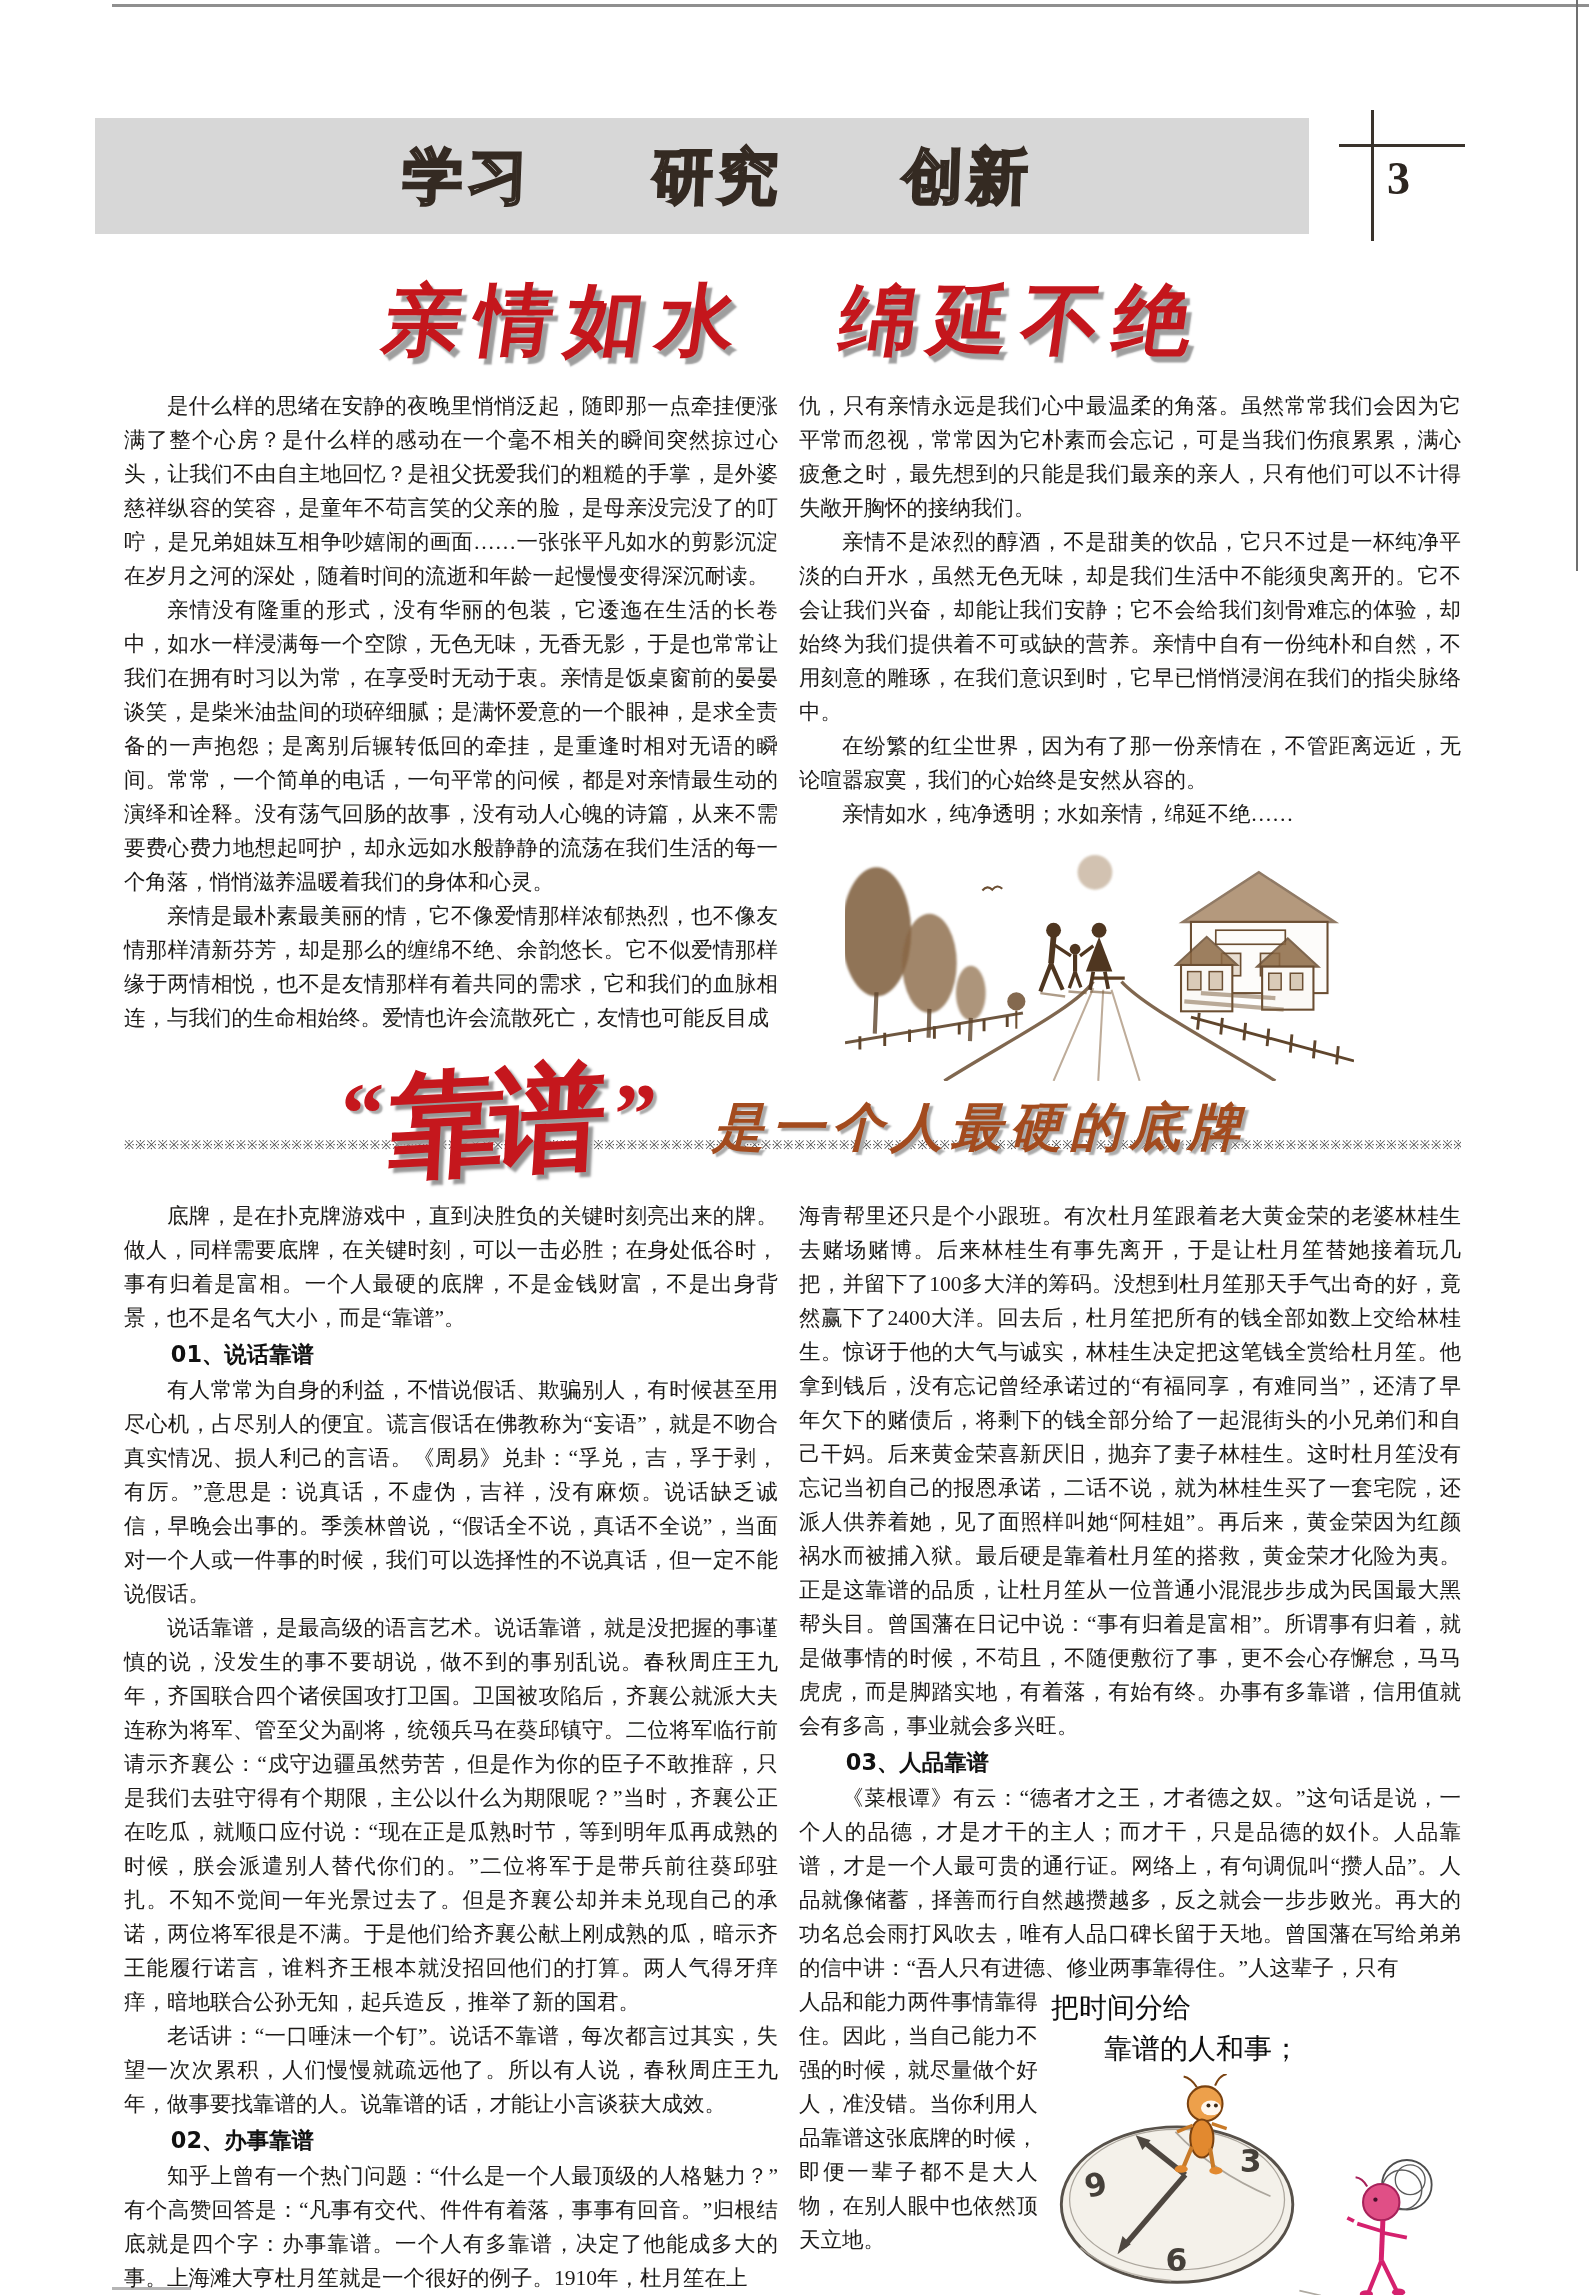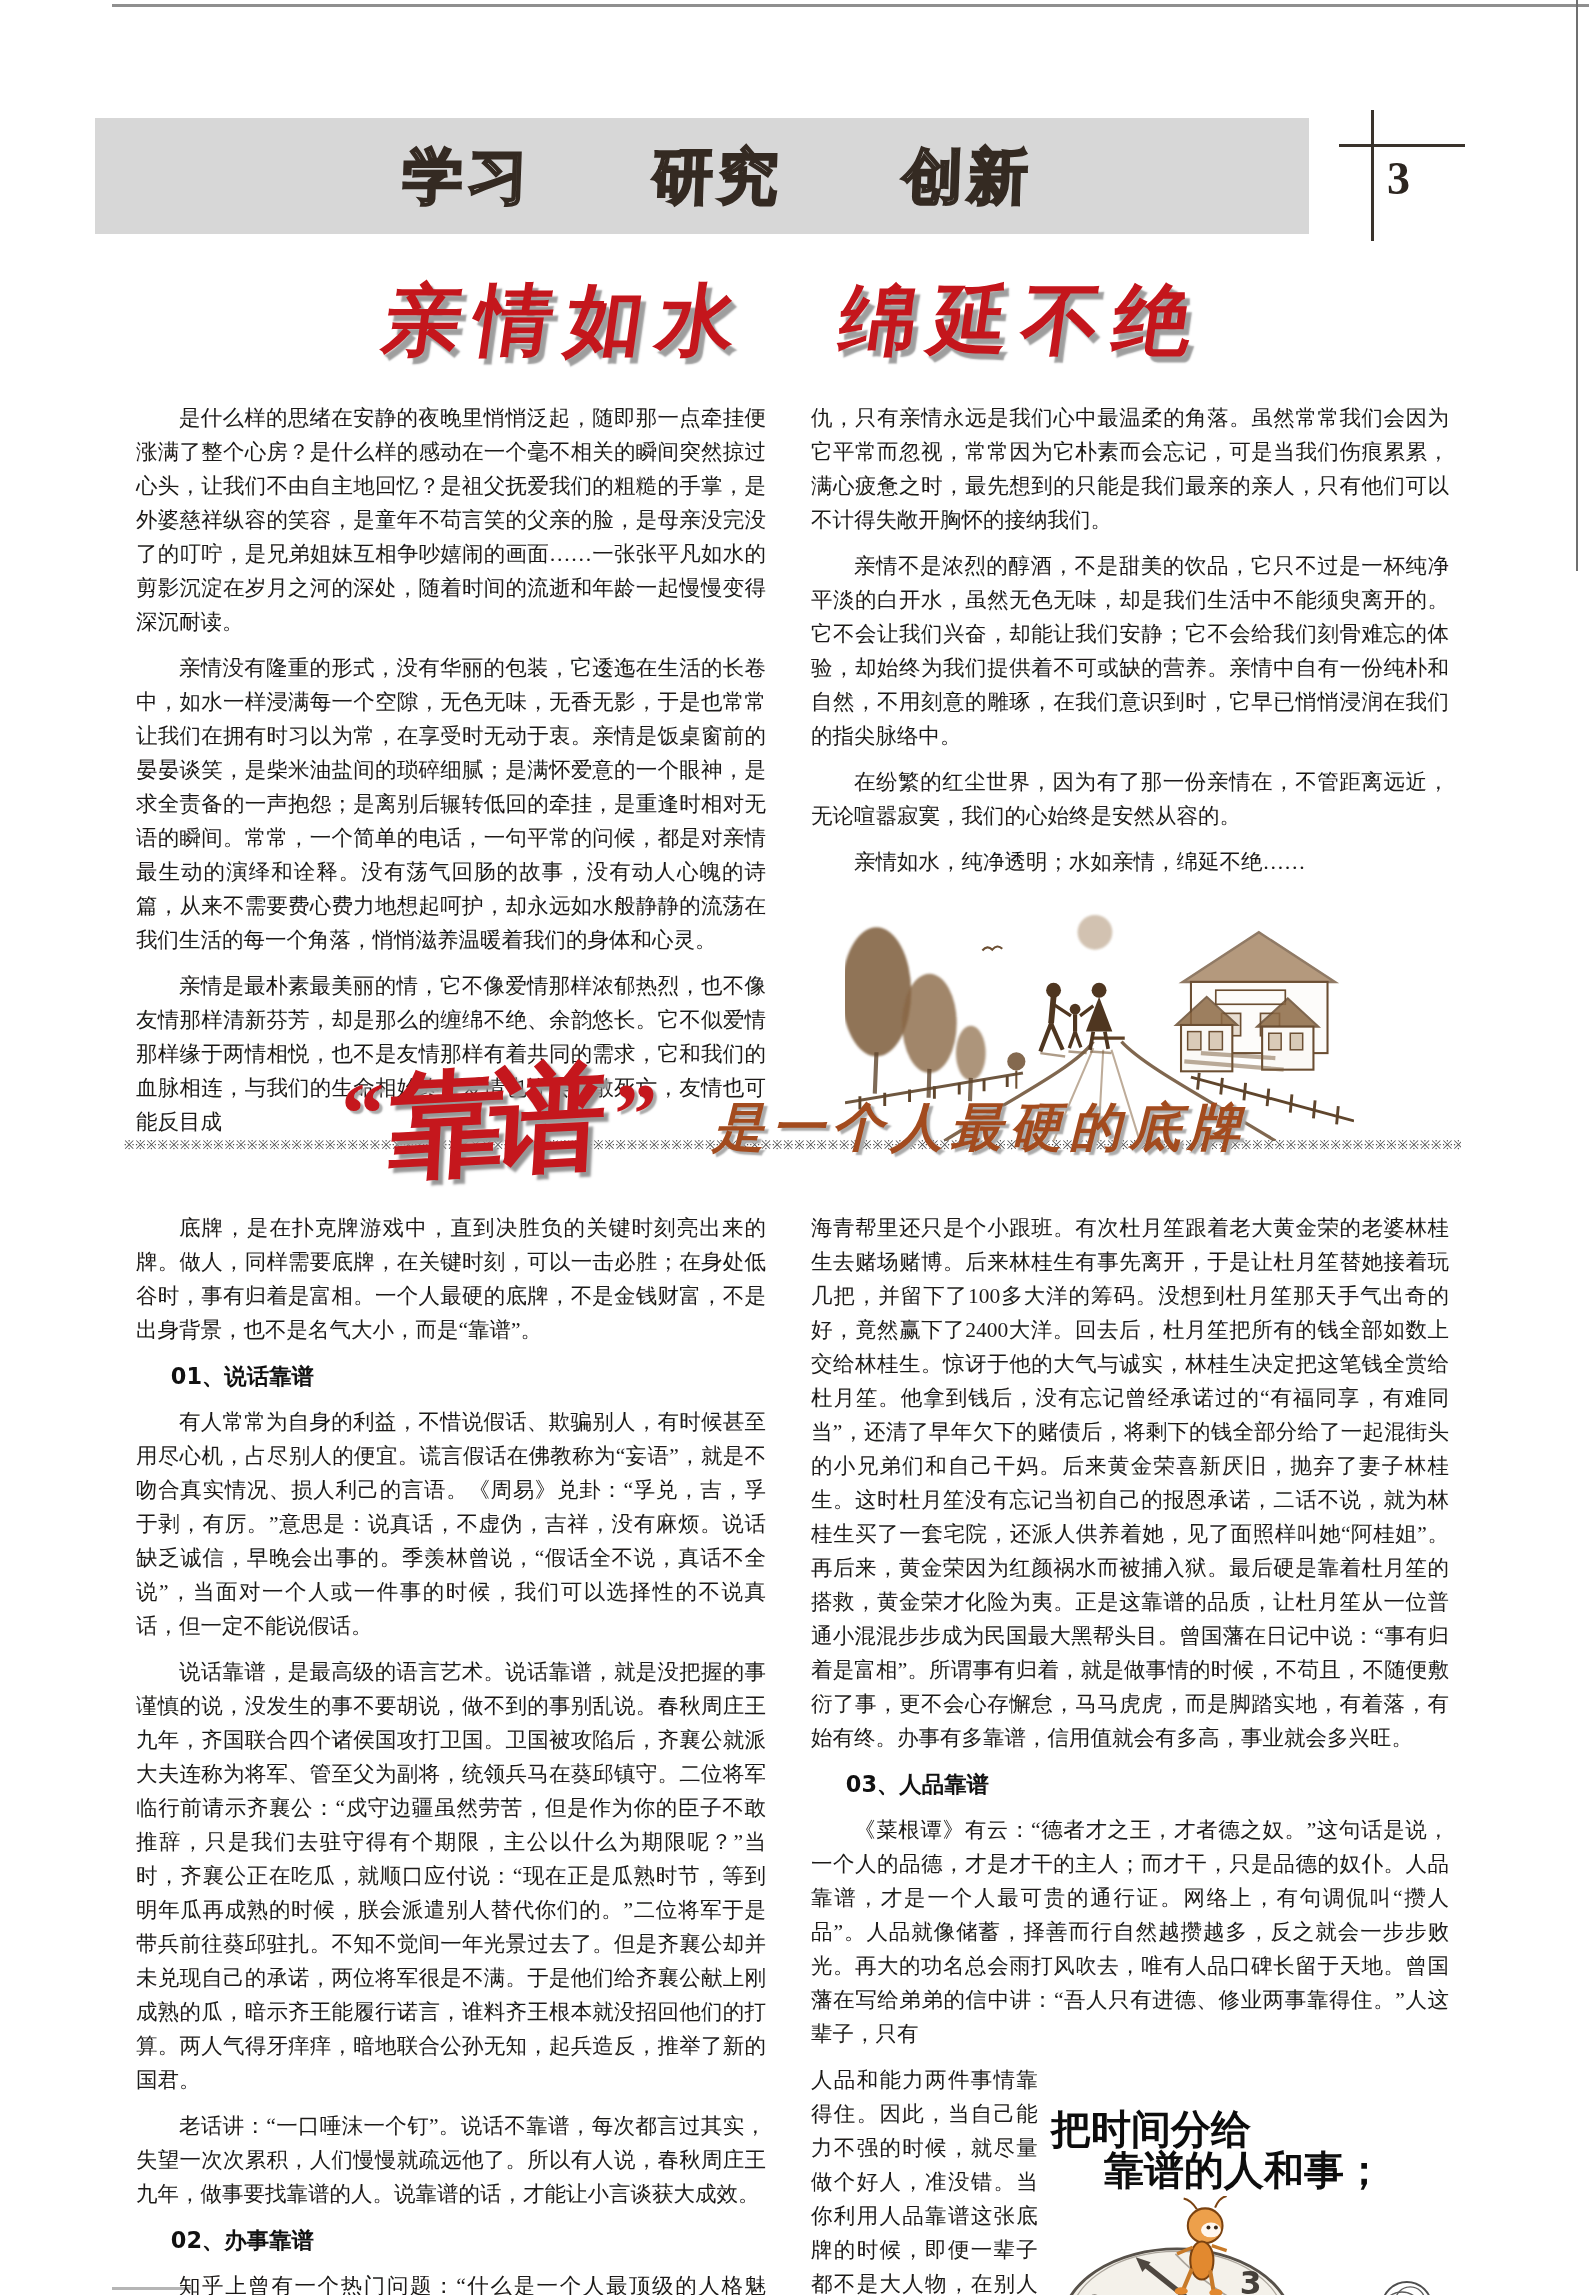--- a/index.html
+++ b/index.html
@@ -28,21 +28,21 @@
   .a1-title{position:absolute;left:0;top:278px;width:1589px;text-align:center;}
   .a1-title .cal{
     display:inline-block;font-weight:bold;font-size:78px;line-height:1.1;color:#c4161c;
     letter-spacing:13.2px;transform:skewX(-8deg);
     text-shadow:5.8px 5.8px 1.7px #9e9e9e;
   }
   
   .cols{position:absolute;left:124px;width:1337px;display:flex;gap:21px;}
   .col-l{width:654px;}
   .col-r{width:662px;}
-  .p{font-size:21.5px;line-height:34px;text-align:justify;text-indent:2em;margin:12px;}
+  .p{font-size:21.5px;line-height:34px;text-align:justify;text-indent:2em;margin:0;}
   .p.cont{text-indent:0;}
   .h{font-family:"DejaVu Sans","Liberation Sans",sans-serif;font-weight:bold;font-size:22.4px;line-height:34px;text-indent:2em;margin:2px;color:#111;}
   .a1-cols{top:389px;}
   .a2-cols{top:1199px;}
   
   .sand-art{margin:8.3px 0 0 46px;width:509px;height:242px;}
   
   .divider{
     position:absolute;left:124px;top:1136px;width:1337px;height:18px;overflow:hidden;
     white-space:nowrap;font-size:12.4px;letter-spacing:0.8px;color:#4a4a4a;line-height:18px;
@@ -58,21 +58,21 @@
     text-shadow:5px 5px 2.5px #979797;
   }
   .a2-title .rest{
     font-family:"DejaVu Sans","Liberation Sans",sans-serif;font-weight:bold;font-size:52px;line-height:1;
     color:#a34b1e;letter-spacing:7.5px;margin-top:30px;margin-left:25px;
     text-shadow:3.3px 3.3px 1.7px #ababab;
     font-style:italic;
   }
   
   .cartoon{float:right;width:410px;margin:1.7px 0 0 13.2px;}
-  .caption{font-family:"DejaVu Sans","Liberation Sans",sans-serif;font-weight:bold;font-size:40px;line-height:41px;color:#0d0d0d;margin-top:44px;}
+  .caption{font-family:"DejaVu Sans","Liberation Sans",sans-serif;font-weight:normal;font-size:28px;line-height:41px;color:#0d0d0d;}
   .caption .l2{padding-left:53px;}
   .cartoon svg{display:block;margin-top:5px;}
   .clock-num{font-family:"DejaVu Sans",sans-serif;font-weight:bold;font-size:38px;fill:#45403a;}
 </style>
 </head>
 <body>
 
 <div class="page">
 
   <div class="top-rule"></div>

